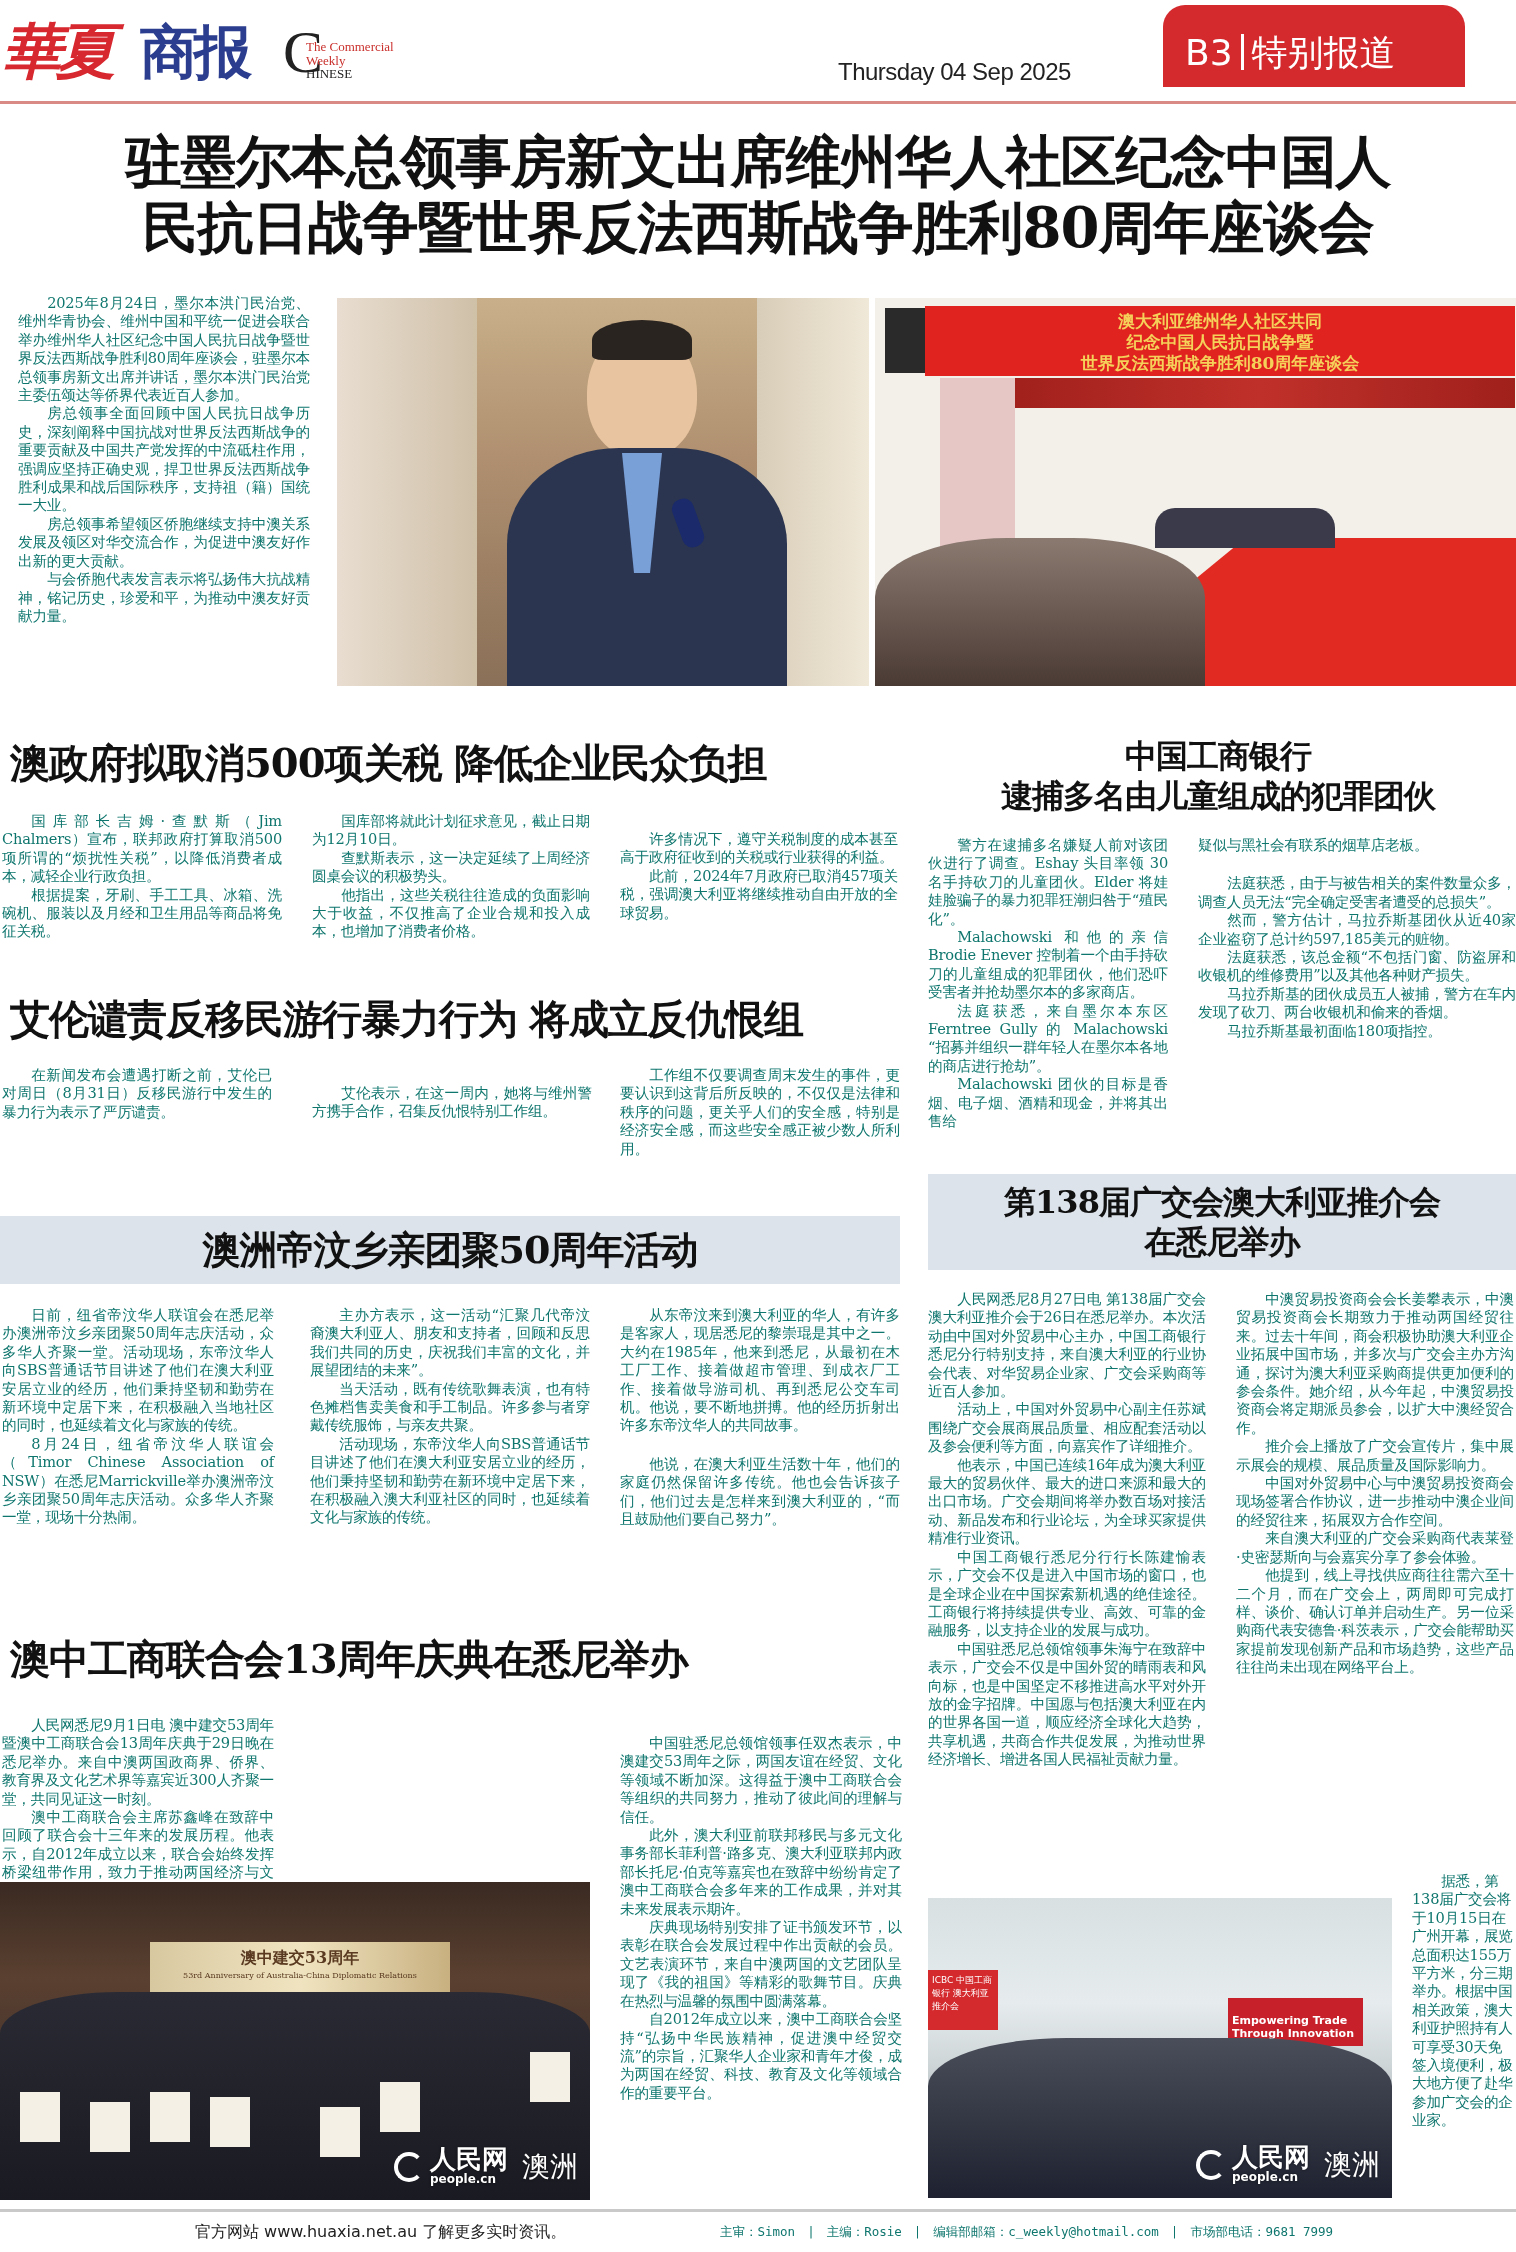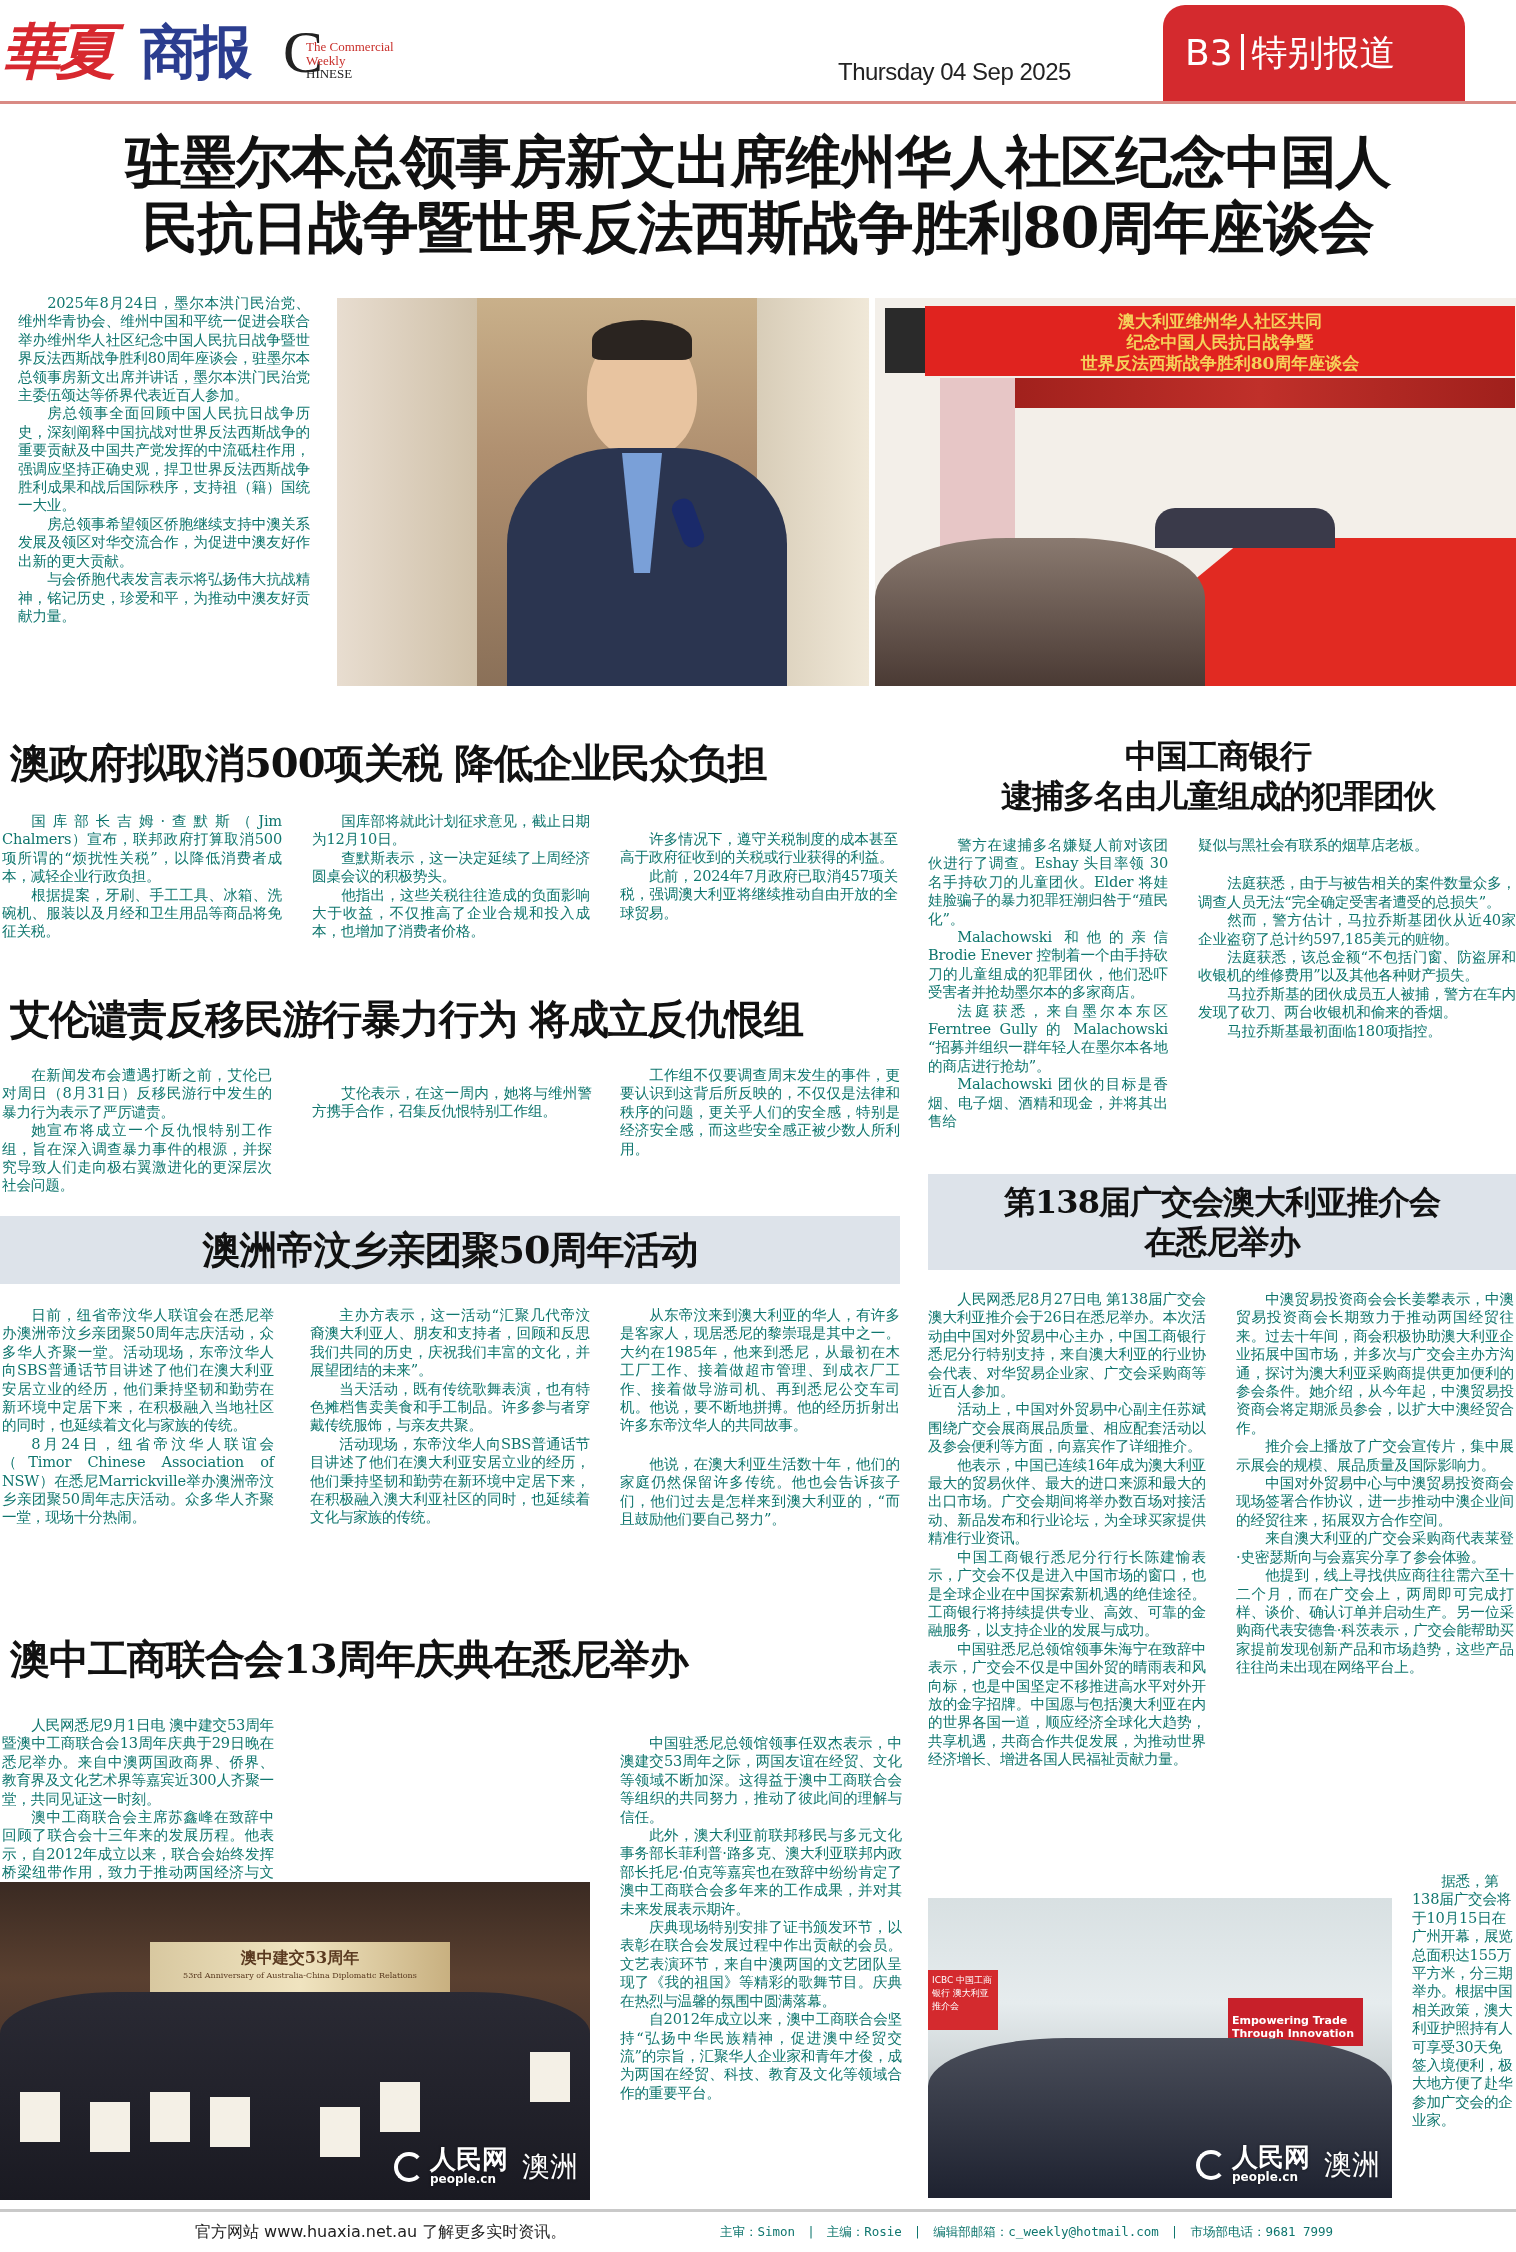--- a/index.html
+++ b/index.html
@@ -11,21 +11,21 @@
   .col p + p { margin-top: 0; }
 
   
   .masthead { position: absolute; left: 0; top: 0; width: 1516px; height: 96px; }
   .logo-cn1 { position: absolute; left: 2px; top: 12px; font-size: 60px; font-weight: bold; color: #d7282f; font-style: italic; letter-spacing: -6px; font-family: "DejaVu Serif", serif; }
   .logo-cn2 { position: absolute; left: 140px; top: 14px; font-size: 58px; font-weight: bold; color: #2b3d8f; letter-spacing: -4px; font-family: "DejaVu Sans", sans-serif; }
   .logo-c { position: absolute; left: 283px; top: 22px; font-size: 60px; color: #222; font-family: "Liberation Serif", serif; line-height: 60px; }
   .logo-en { position: absolute; left: 306px; top: 40px; font-size: 13px; line-height: 13.5px; color: #c9302c; font-family: "Liberation Serif", serif; }
   .logo-en .chinese { color: #222; }
   .dateline { position: absolute; left: 838px; top: 58px; font-size: 24px; font-family: "Liberation Sans", sans-serif; color: #222; letter-spacing: -0.5px; }
-  .section-tab { position: absolute; left: 1163px; top: 5px; width: 302px; height: 96px; background: #d42a2e; border-radius: 22px 22px 0 0; color: #fff; font-family: "DejaVu Sans", sans-serif; font-size: 36px; padding: 24px 0 0 22px; }
+  .section-tab { position: absolute; left: 1163px; top: 5px; width: 302px; height: 82px; background: #d42a2e; border-radius: 22px 22px 0 0; color: #fff; font-family: "DejaVu Sans", sans-serif; font-size: 36px; padding: 24px 0 0 22px; }
   .section-tab .sep { display: inline-block; width: 3px; height: 36px; background: #fff; vertical-align: -5px; margin: 0 8px; }
   .rule-top { position: absolute; left: 0; top: 101px; width: 1516px; height: 3px; background: #d98a84; }
 
   
   .h-main { position: absolute; left: 0; top: 128px; width: 1516px; text-align: center; font-size: 56px; line-height: 66px; font-weight: bold; font-family: "DejaVu Serif", serif; letter-spacing: -1px; color: #111; }
   .h2 { position: absolute; font-weight: bold; font-family: "DejaVu Serif", serif; color: #111; letter-spacing: -1px; }
   .h-boxed { position: absolute; background: #dde3ea; font-weight: bold; font-family: "DejaVu Serif", serif; color: #111; text-align: center; letter-spacing: -1px; }
 
   
   .photo { position: absolute; overflow: hidden; }
@@ -126,21 +126,20 @@
   <p class="body">法庭获悉，由于与被告相关的案件数量众多，调查人员无法“完全确定受害者遭受的总损失”。</p>
   <p class="body">然而，警方估计，马拉乔斯基团伙从近40家企业盗窃了总计约597,185美元的赃物。</p>
   <p class="body">法庭获悉，该总金额“不包括门窗、防盗屏和收银机的维修费用”以及其他各种财产损失。</p>
   <p class="body">马拉乔斯基的团伙成员五人被捕，警方在车内发现了砍刀、两台收银机和偷来的香烟。</p>
   <p class="body">马拉乔斯基最初面临180项指控。</p>
 </div>
 
 <h2 class="h2" style="left:10px; top:994px; font-size:40px; line-height:50px; width:900px;">艾伦谴责反移民游行暴力行为 将成立反仇恨组</h2>
 <div class="col" style="left:2px; top:1066px; width:270px;">
   <p class="body">在新闻发布会遭遇打断之前，艾伦已对周日（8月31日）反移民游行中发生的暴力行为表示了严厉谴责。</p>
-  <p class="body">她宣布将成立一个反仇恨特别工作组，旨在深入调查暴力事件的根源，并探究导致人们走向极右翼激进化的更深层次社会问题。</p>
 </div>
 <div class="col" style="left:312px; top:1084px; width:280px;">
   <p class="body">艾伦表示，在这一周内，她将与维州警方携手合作，召集反仇恨特别工作组。</p>
 </div>
 <div class="col" style="left:620px; top:1066px; width:280px;">
   <p class="body">工作组不仅要调查周末发生的事件，更要认识到这背后所反映的，不仅仅是法律和秩序的问题，更关乎人们的安全感，特别是经济安全感，而这些安全感正被少数人所利用。</p>
 </div>
 
 <div class="h-boxed" style="left:928px; top:1174px; width:588px; height:96px; font-size:32px; line-height:40px; padding-top:8px;">
   <div>第138届广交会澳大利亚推介会</div>

